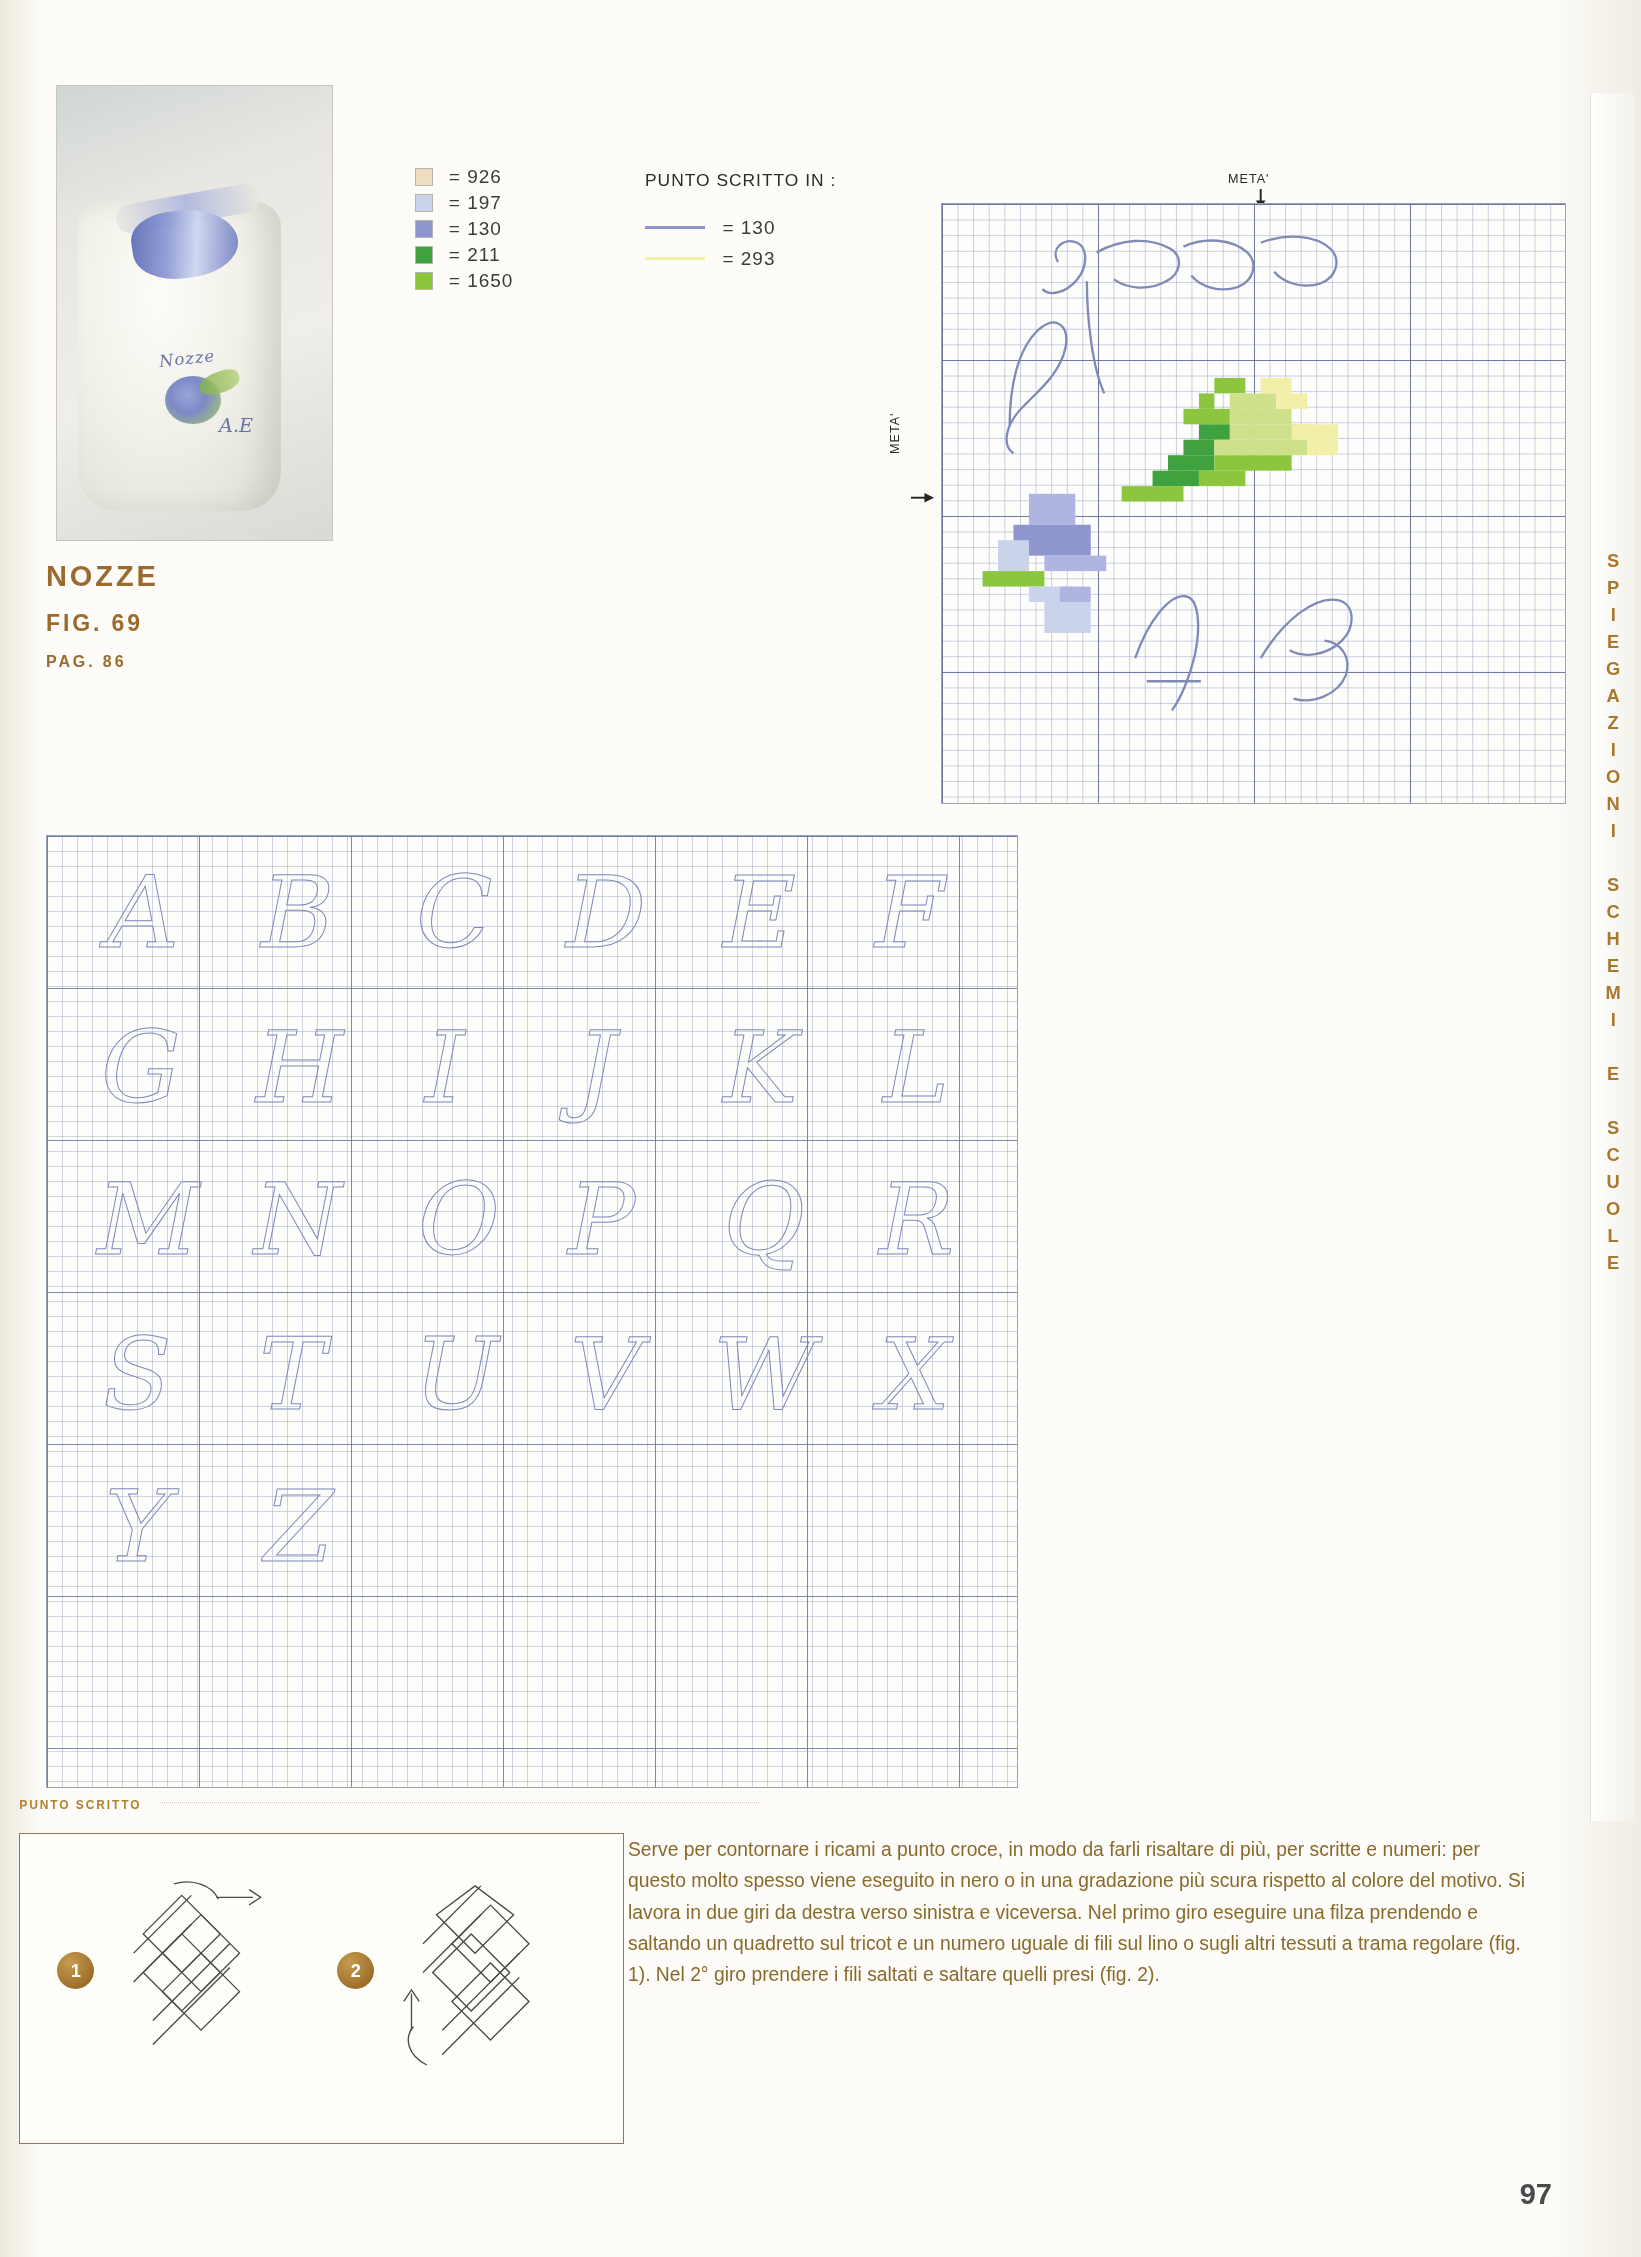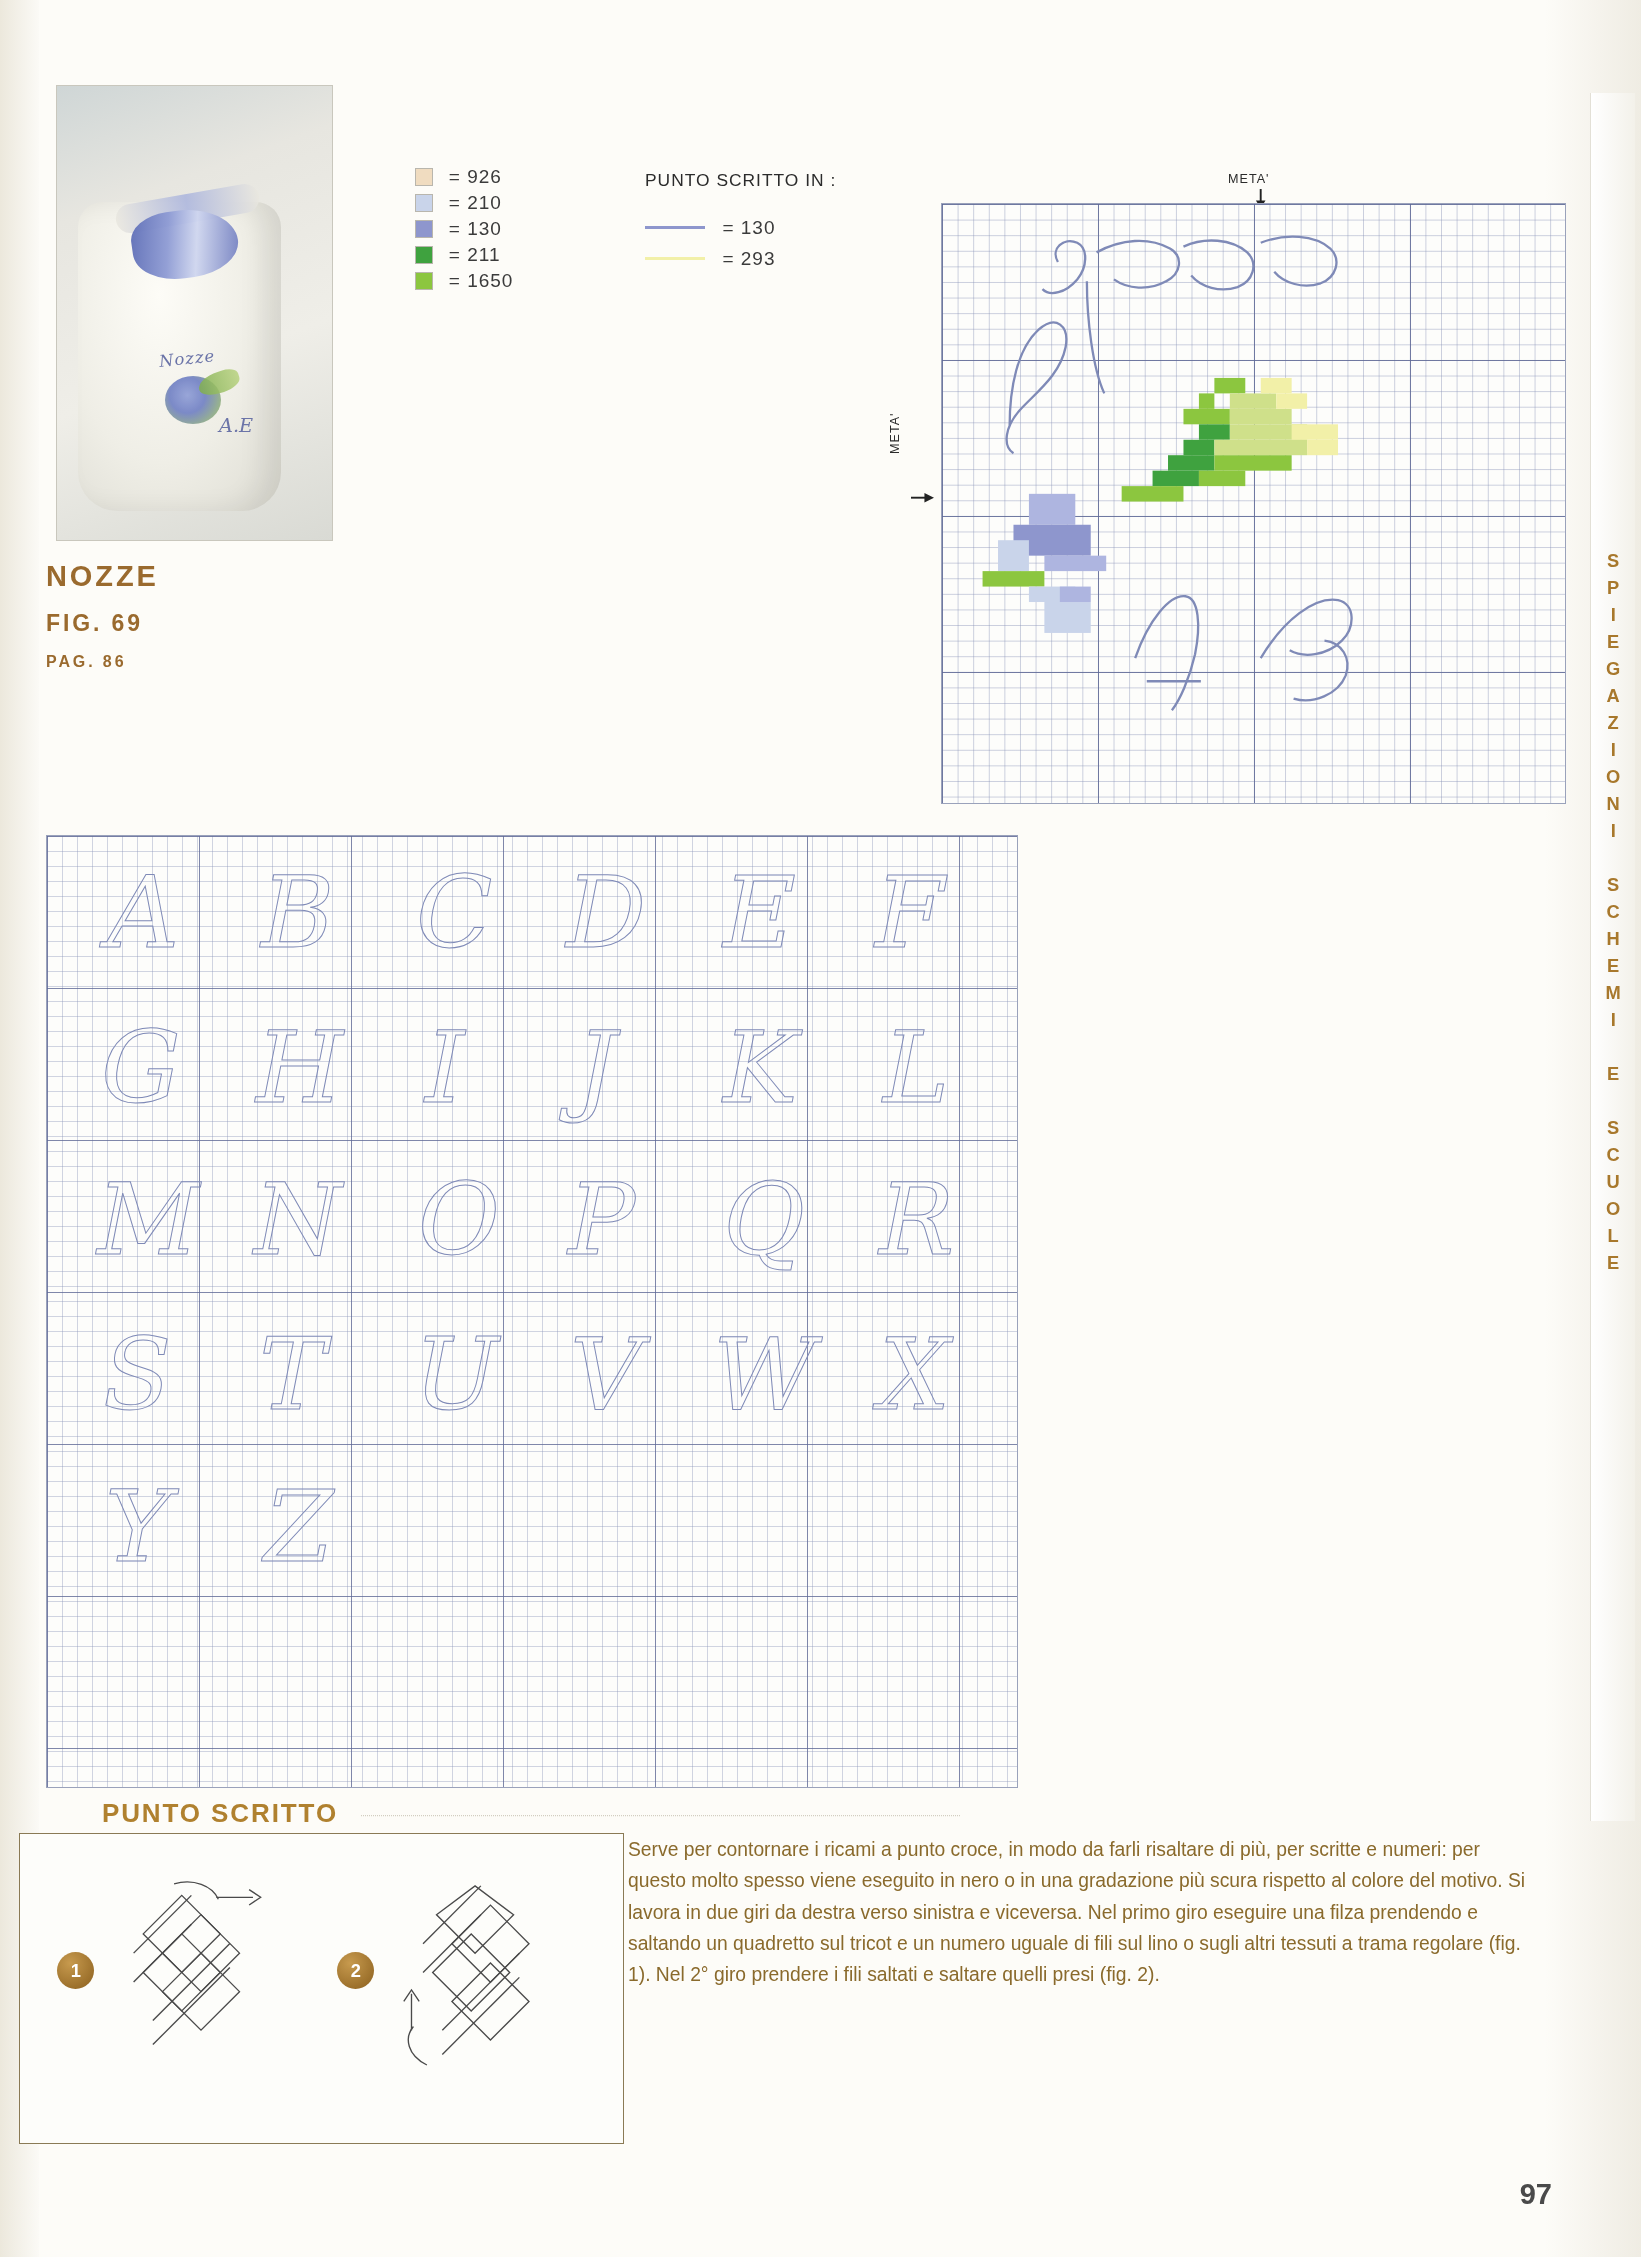--- a/index.html
+++ b/index.html
@@ -127,21 +127,21 @@
     color:#7f8ab7;
     -webkit-text-stroke:1px #7f8ab7;
     color:transparent;
     font-size:100px;
     line-height:1;
     font-style:italic;
   }
   
   #ps-head{
     position:absolute;left:19.3px;top:1798px;width:1023px;
-    color:#b0812f;font-weight:bold;font-size:26px;letter-spacing:1.9px;text-align:center;
+    color:#b0812f;font-weight:bold;font-size:12px;letter-spacing:1.9px;
   }
   #ps-head .dots{
     display:inline-block;width:599px;border-bottom:1.9px dotted #c8c3b4;
     transform:translateY(-5.8px);margin-left:13.5px;
   }
   #ps-box{
     position:absolute;left:19.3px;top:1833px;width:603px;height:309px;
     border:1px solid #8a7a55;background:#fdfdfa;
   }
   .badge{
@@ -200,21 +200,21 @@
     <div class="t3">PAG. 86</div>
   </div>
 
   <div id="legend">
     <div class="legend-row">
       <span class="legend-swatch" style="background:#f0dcc0"></span>
       <span class="legend-label">= 926</span>
     </div>
     <div class="legend-row">
       <span class="legend-swatch" style="background:#c9d4ea"></span>
-      <span class="legend-label">= 210</span>
+      <span class="legend-label">= 197</span>
     </div>
     <div class="legend-row">
       <span class="legend-swatch" style="background:#8e96cd"></span>
       <span class="legend-label">= 130</span>
     </div>
     <div class="legend-row">
       <span class="legend-swatch" style="background:#3fa23f"></span>
       <span class="legend-label">= 211</span>
     </div>
     <div class="legend-row">

